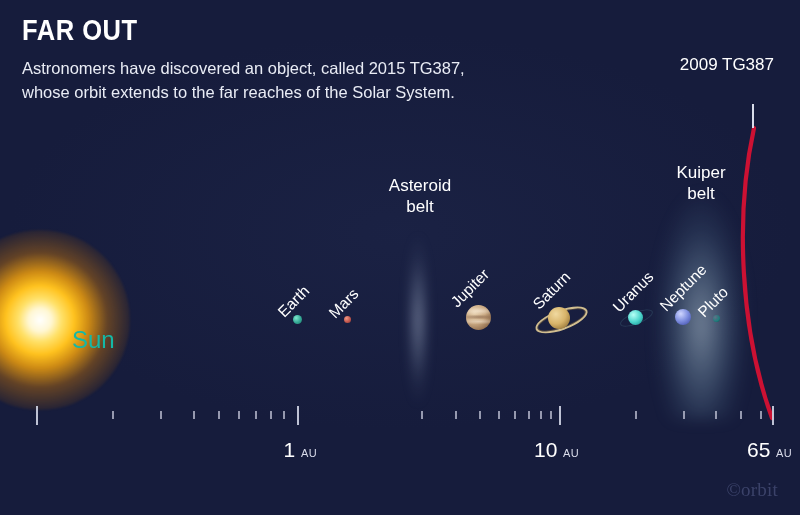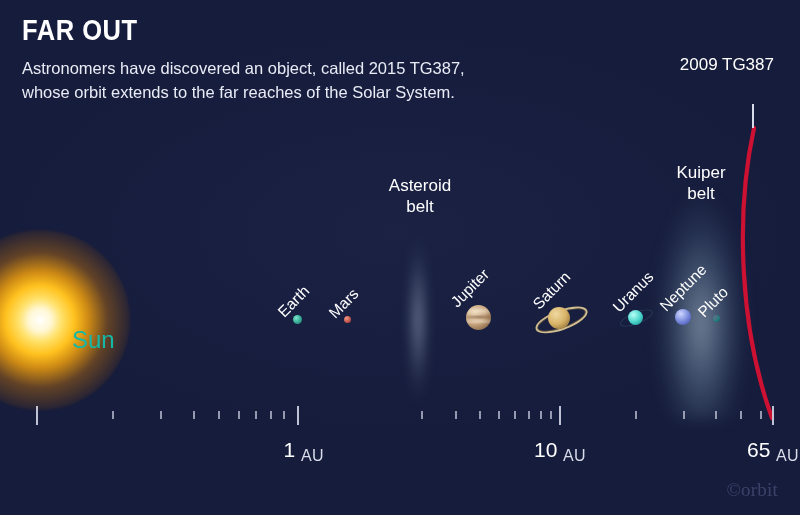--- a/index.html
+++ b/index.html
@@ -81,21 +81,21 @@
   .planet{position:absolute;border-radius:50%;}
   .p-label{
     position:absolute;font-size:15.5px;color:#ffffff;white-space:nowrap;
     transform-origin:0 100%;transform:rotate(-45deg);
   }
   
   .tick{position:absolute;background:#c7cbdc;width:1.6px;}
   .tick.minor{height:8px;opacity:0.72;}
   .tick.major{height:19px;opacity:0.95;width:1.8px;}
   .axis-num{position:absolute;font-size:21px;color:#ffffff;}
-  .axis-unit{position:absolute;font-size:16px;color:#d9dcea;letter-spacing:0.3px;}
+  .axis-unit{position:absolute;font-size:11px;color:#d9dcea;letter-spacing:0.3px;}
   
   .watermark{
     position:absolute;right:22px;bottom:14px;
     font-family:"Liberation Serif",serif;font-size:19px;
     color:#3b4269;letter-spacing:0.2px;
   }
 </style>
 </head>
 <body>
 

